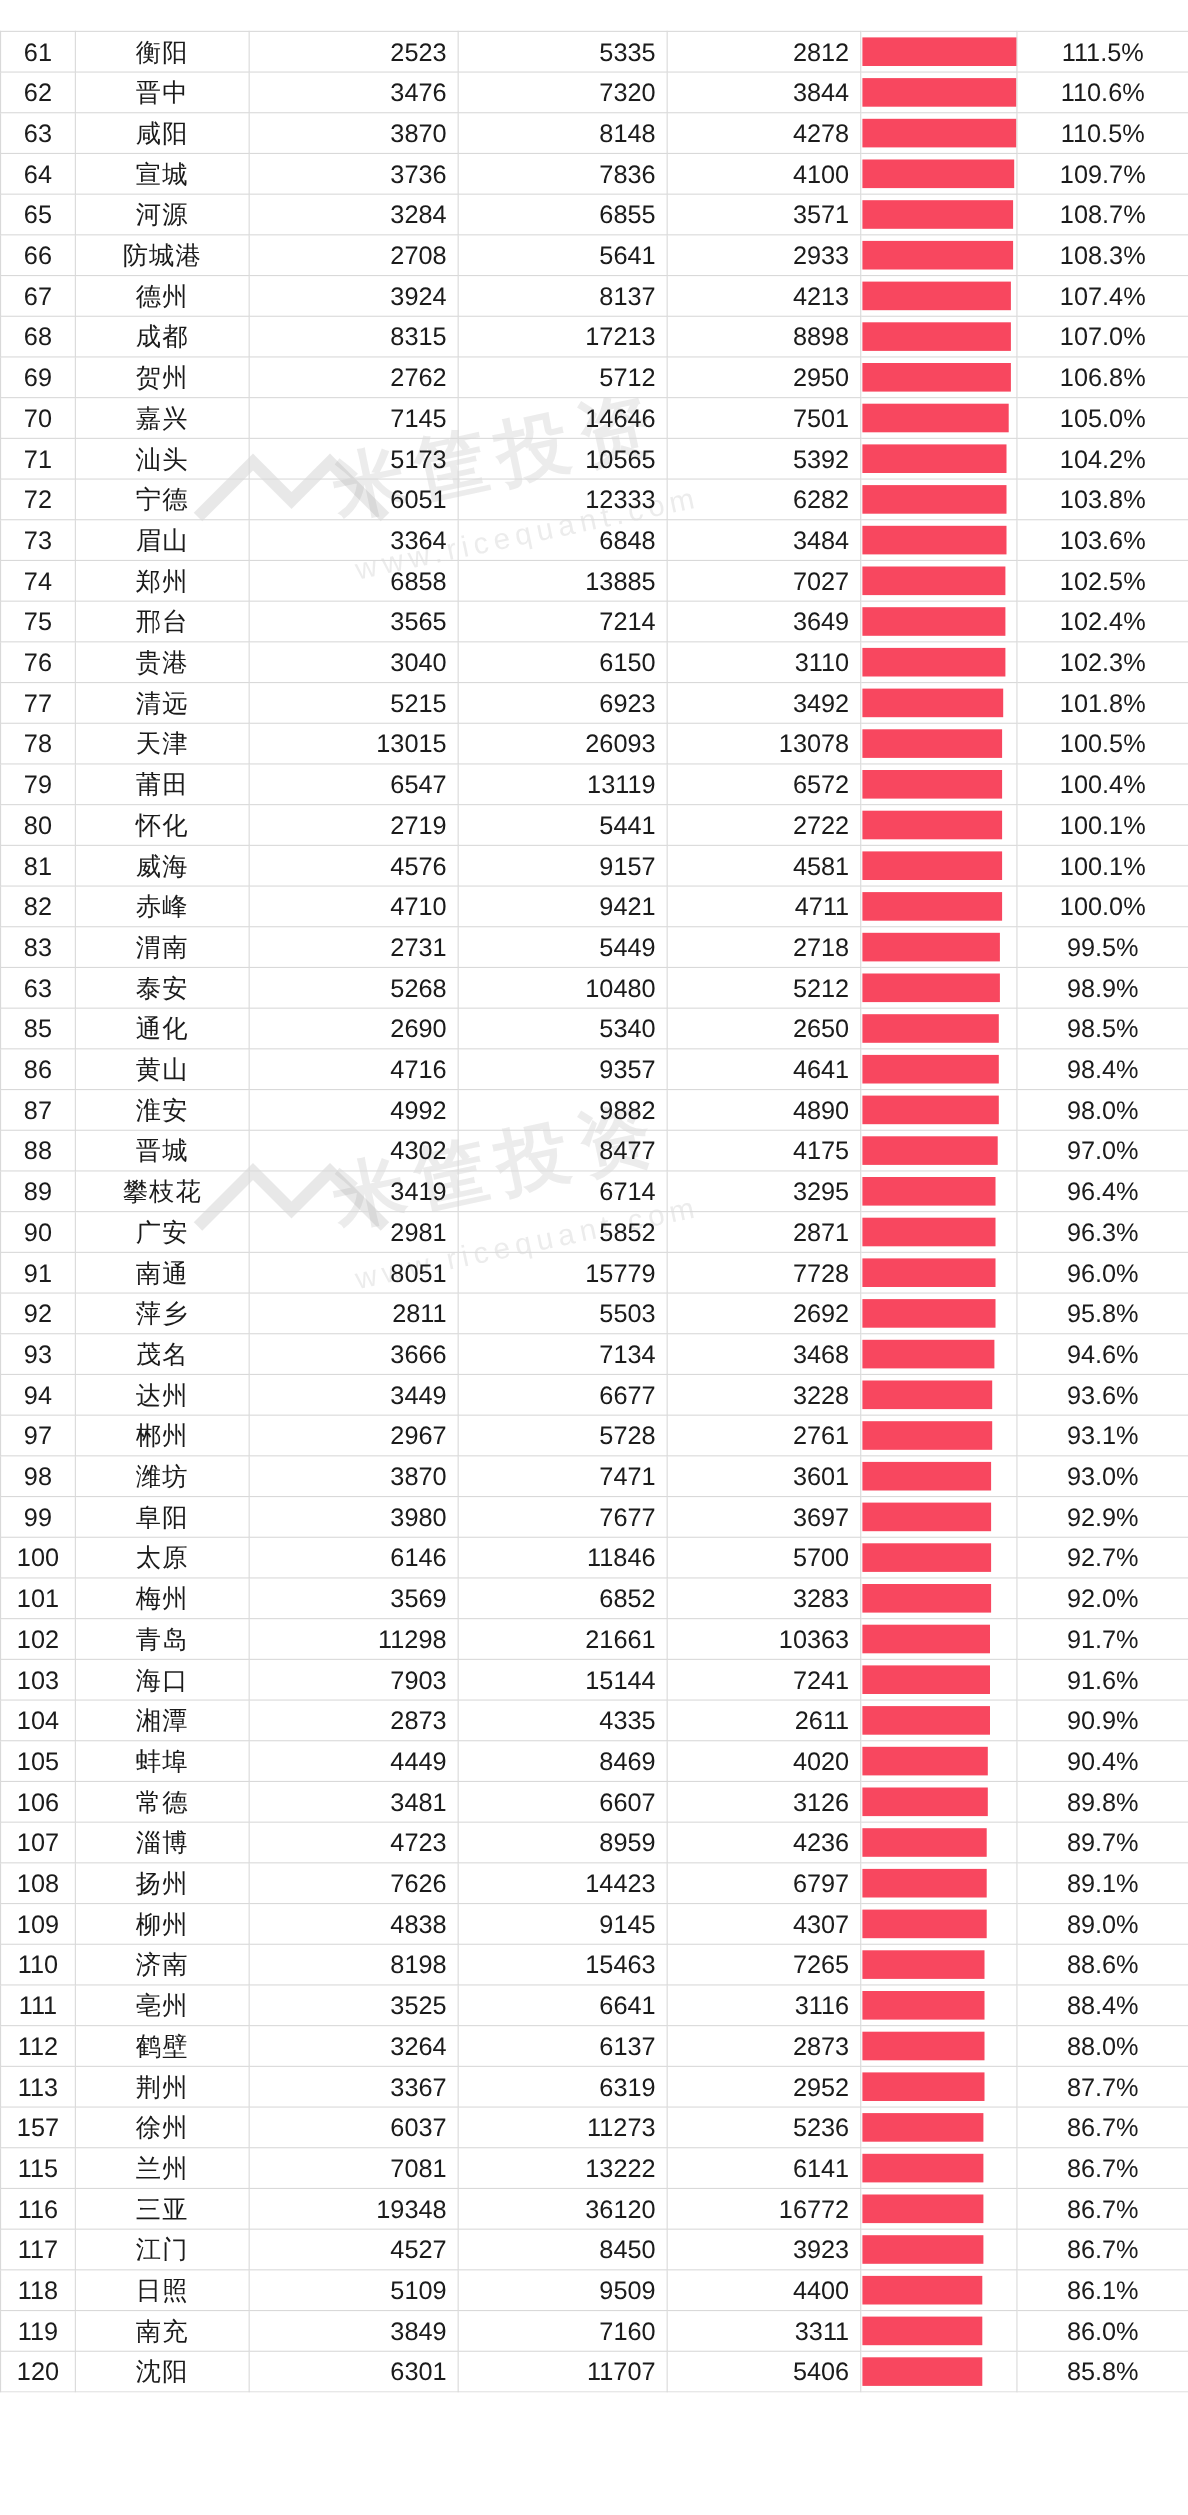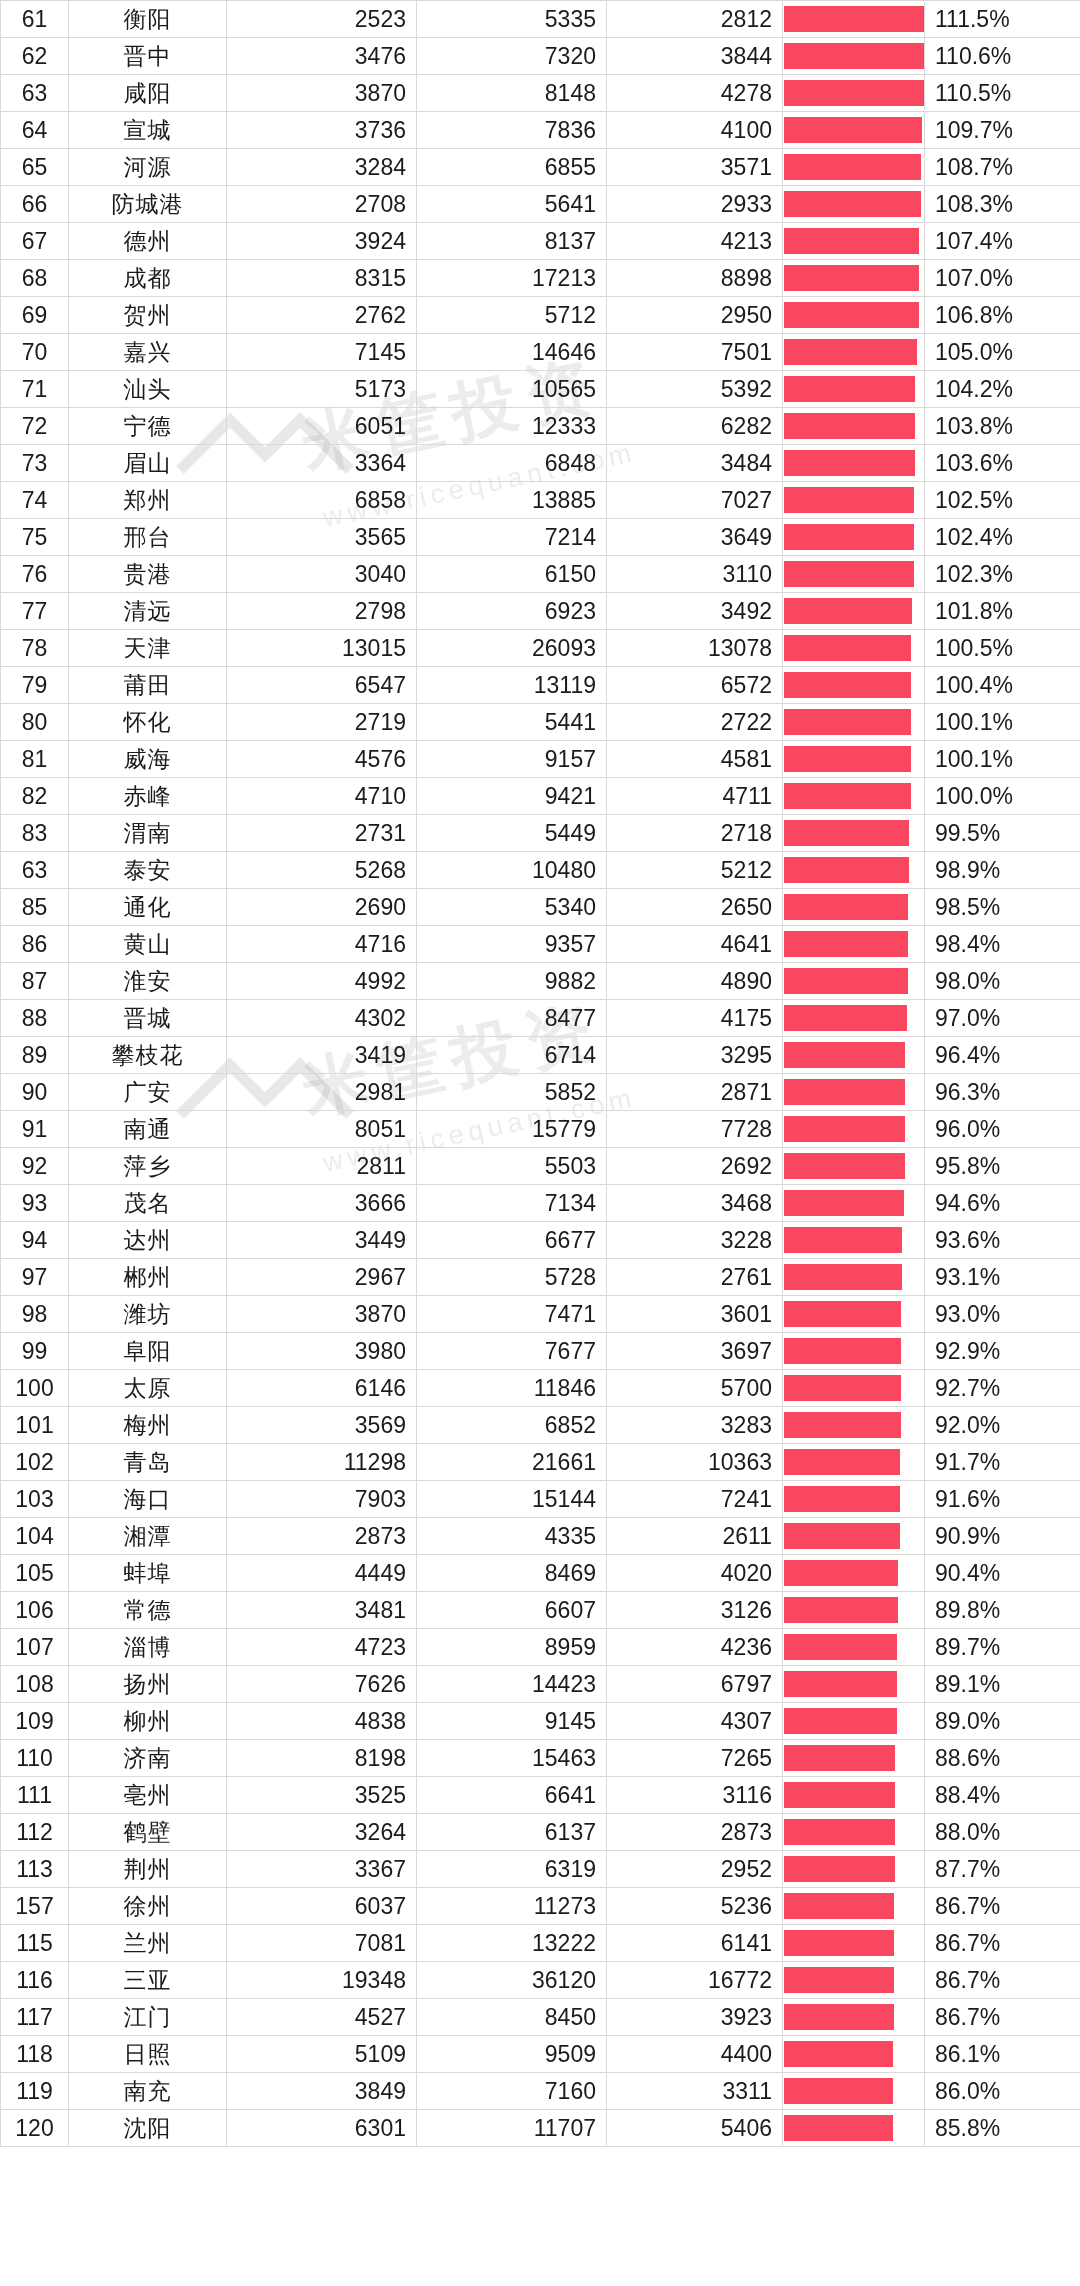--- a/index.html
+++ b/index.html
@@ -15,20 +15,21 @@
     position: relative;
     width: 1080px;
     overflow: hidden;
   }
   table.data {
     border-collapse: collapse;
     width: 1080px;
     table-layout: fixed;
     position: relative;
     z-index: 2;
+    margin-top: 28px;
   }
   table.data td {
     border: 1px solid #d9d9d9;
     height: 37px;
     padding: 0 10px;
     font-size: 23px;
     color: #1b1b1b;
     background: transparent;
     box-sizing: border-box;
     white-space: nowrap;
@@ -38,21 +39,21 @@
   col.c-city  { width: 158px; }
   col.c-v1    { width: 190px; }
   col.c-v2    { width: 190px; }
   col.c-v3    { width: 176px; }
   col.c-bar   { width: 142px; }
   col.c-pct   { width: 156px; }
 
   td.rank { text-align: center; font-size: 22px; }
   td.city { text-align: center; font-size: 24px; letter-spacing: 1px; }
   td.num  { text-align: right; font-size: 23px; }
-  td.pct  { text-align: left; font-size: 23px; }
+  td.pct  { text-align: center; font-size: 23px; }
   td.bar  {
     padding: 0;
     position: relative;
   }
   .barfill {
     position: absolute;
     left: 1px;
     top: 5px;
     bottom: 5px;
     background: #f8475f;
@@ -282,21 +283,21 @@
           <td class="num">6150</td>
           <td class="num">3110</td>
           <td class="bar">
             <div class="barfill" style="width: 92%; background: rgb(248, 71, 95);"></div>
           </td>
           <td class="pct">102.3%</td>
         </tr>
         <tr>
           <td class="rank">77</td>
           <td class="city">清远</td>
-          <td class="num">2798</td>
+          <td class="num">5215</td>
           <td class="num">6923</td>
           <td class="num">3492</td>
           <td class="bar">
             <div class="barfill" style="width: 91%; background: rgb(248, 71, 95);"></div>
           </td>
           <td class="pct">101.8%</td>
         </tr>
         <tr>
           <td class="rank">78</td>
           <td class="city">天津</td>

